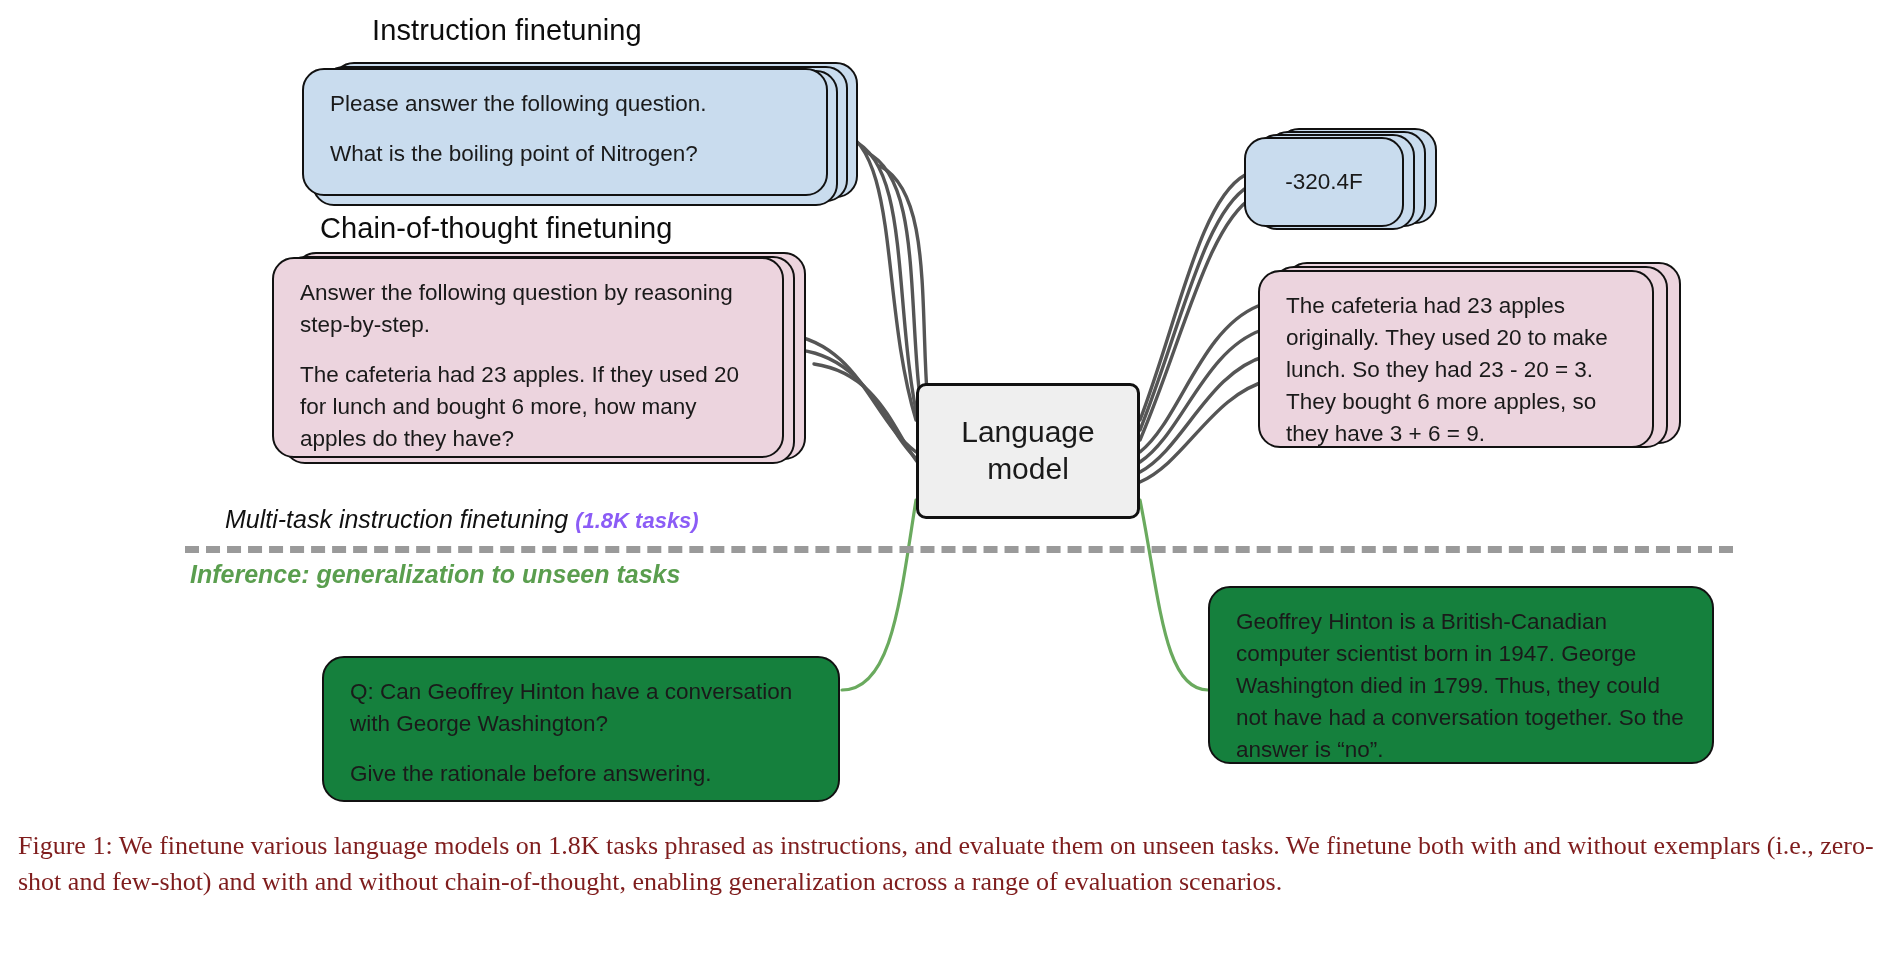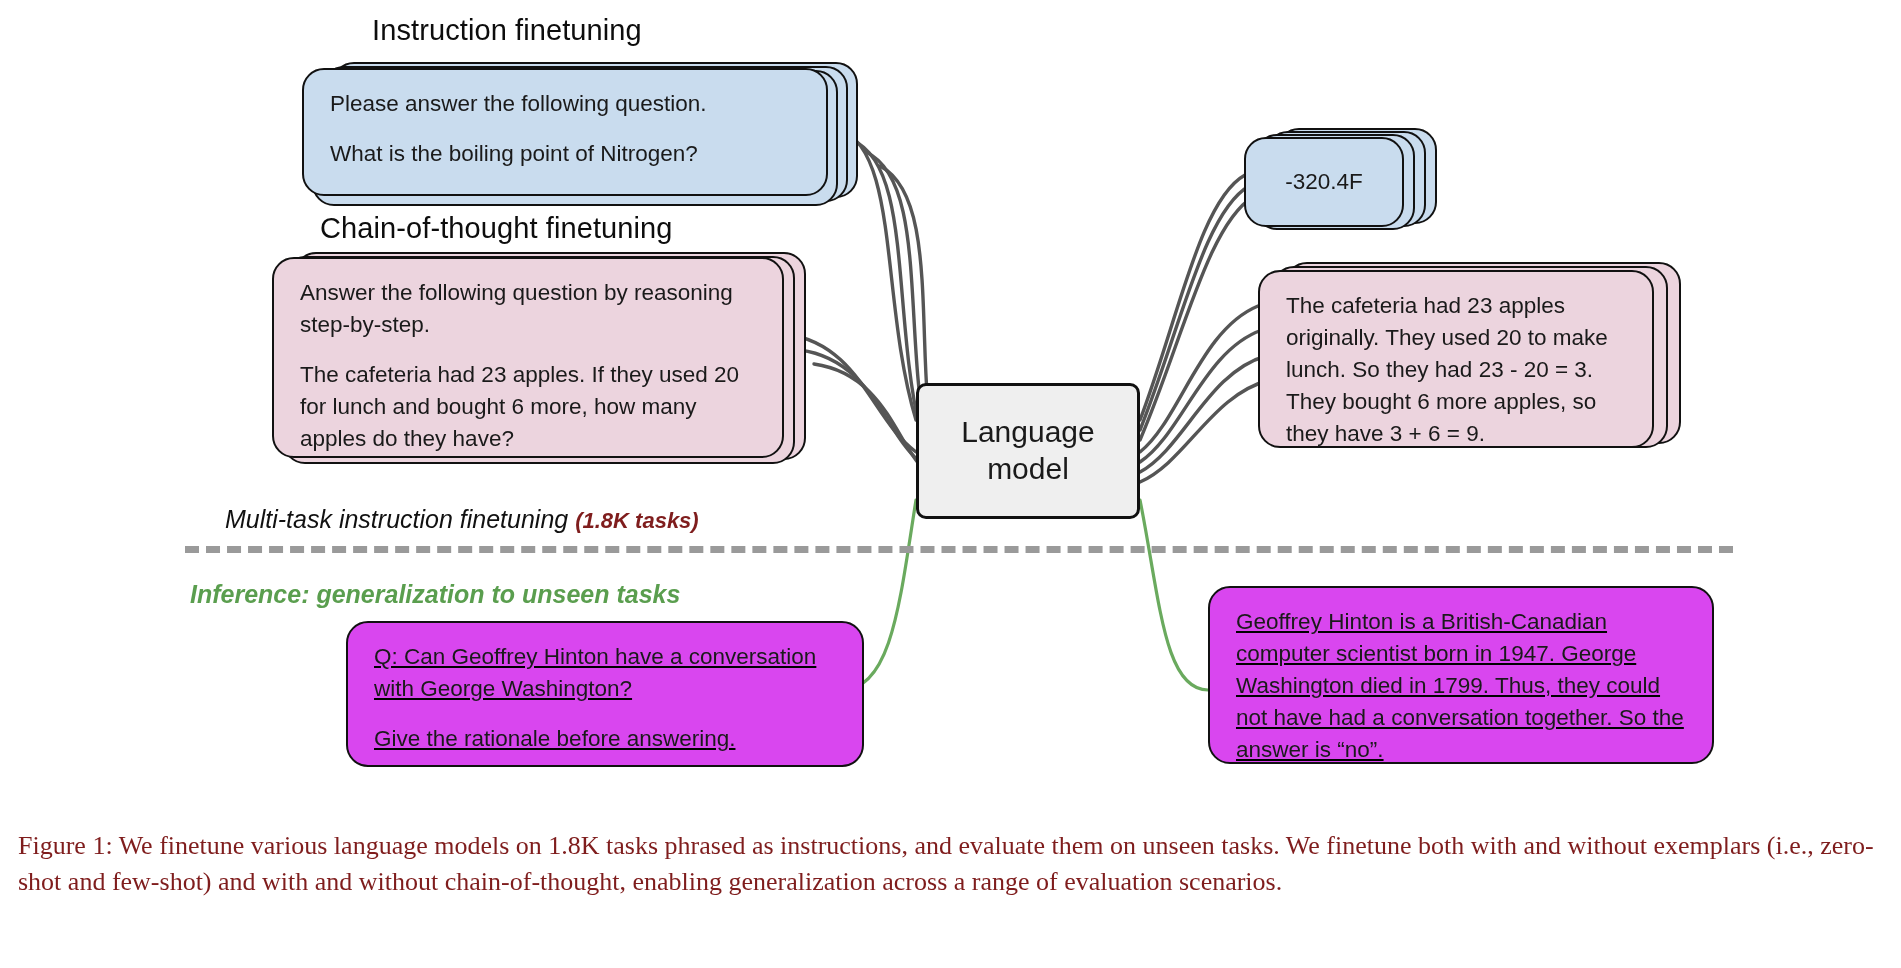--- a/index.html
+++ b/index.html
@@ -60,21 +60,21 @@
   .card-text {
     font-size: 22.5px;
     line-height: 1.42;
     color: #1a1a1a;
   }
   .card-text .para + .para { margin-top: 18px; }
 
   
   .blue  .sheet { background: #c9dcee; }
   .pink  .sheet { background: #ecd4de; }
-  .green .sheet { background: #d946ef; text-decoration: underline; }
+  .green .sheet { background: #15803d; }
 
   
   #model-box {
     position: absolute;
     left: 916px; top: 383px;
     width: 224px; height: 136px;
     background: #efefef;
     border: 3px solid #111111;
     border-radius: 10px;
     z-index: 4;
@@ -105,29 +105,28 @@
     white-space: nowrap;
     z-index: 3;
   }
   #multitask-label {
     left: 225px; top: 505px;
     font-size: 25px;
     color: #111111;
     font-weight: normal;
   }
   #multitask-label .count {
-    color: #7f1d1d;
+    color: #8b5cf6;
     font-weight: bold;
     font-size: 22px;
   }
   #inference-label {
     left: 190px; top: 560px;
     font-size: 25px;
     color: #5a9e4e;
-    margin-top: 20px;
   }
 
   
   #caption {
     position: absolute;
     left: 18px; top: 828px;
     width: 1868px;
     font-family: "Liberation Serif", serif;
     font-size: 26px;
     line-height: 1.38;
@@ -208,21 +207,21 @@
 
   <div id="multitask-label" class="italic-label">
     <span>Multi-task instruction finetuning</span>
     <span class="count">(1.8K tasks)</span>
   </div>
 
   <div id="divider"></div>
 
   <div id="inference-label" class="italic-label">Inference: generalization to unseen tasks</div>
 
-  <div class="stack green" style="left:322px; top:621px; width:520px; height:148px;margin-left:24px;">
+  <div class="stack green" style="left:322px; top:656px; width:520px; height:148px;">
     <div class="sheet front" style="left:0px; top:0px; width:518px; height:146px;">
       <div class="card-text">
         <div class="para">Q: Can Geoffrey Hinton have a conversation with George Washington?</div>
         <div class="para">Give the rationale before answering.</div>
       </div>
     </div>
   </div>
 
   <div class="stack blue" style="left:1244px; top:128px; width:200px; height:104px;">
     <div class="sheet" style="left:33px; top:0px; width:160px; height:96px;"></div>

